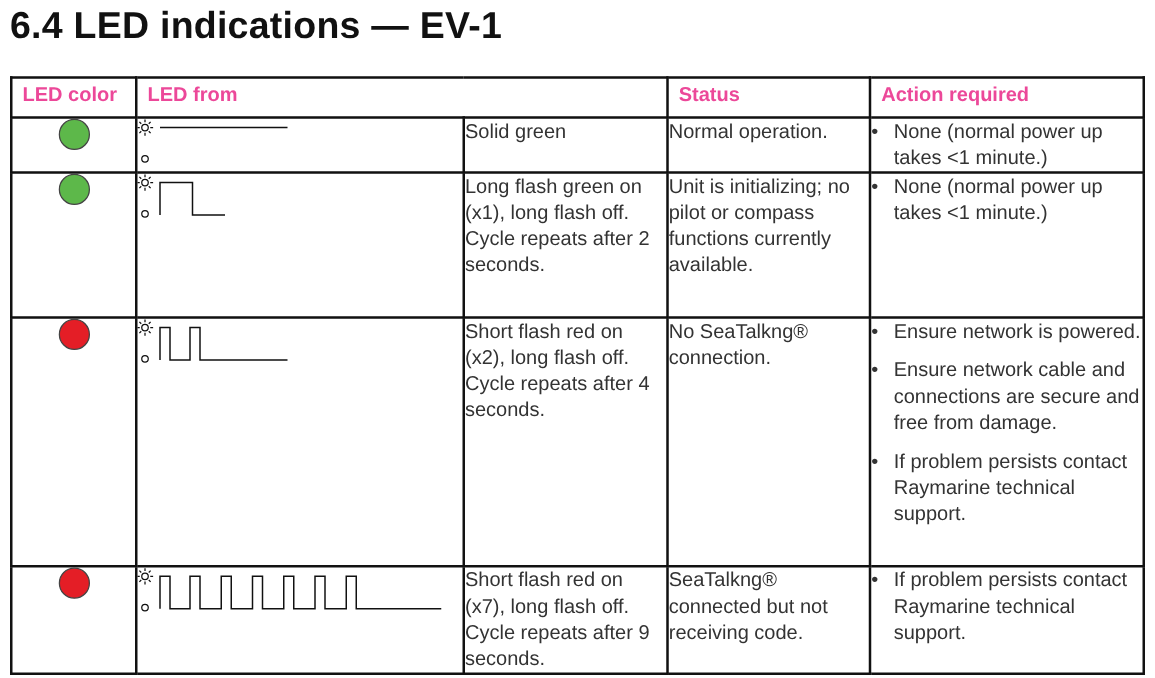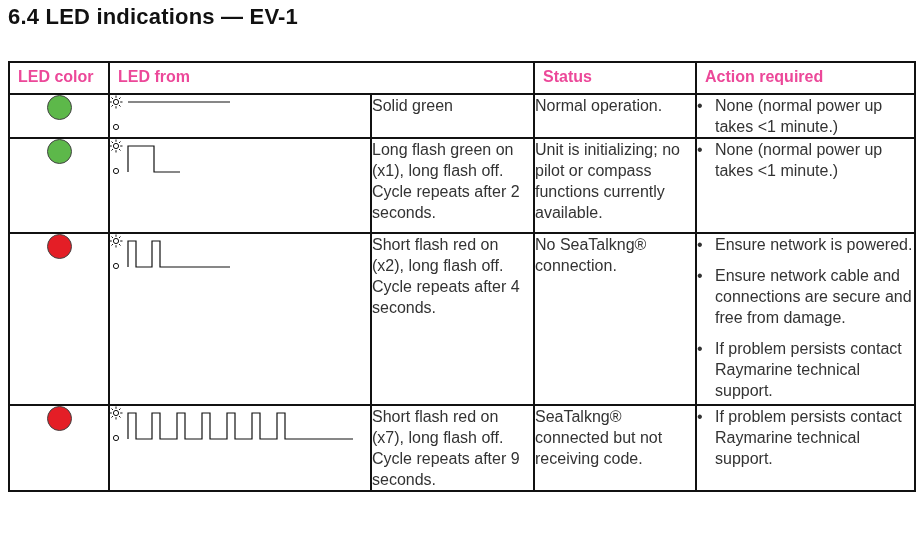--- a/index.html
+++ b/index.html
@@ -1,32 +1,32 @@
 <!DOCTYPE html>
 <html><head>
 <meta charset="utf-8">
 <style>
   html, body { margin: 0; padding: 0; background: #ffffff; }
   body { width: 924px; height: 542px; position: relative; overflow: hidden; font-family: "Liberation Sans", sans-serif; color: #1a1a1a; }
-  .title { position: absolute; left: 8px; top: 4px; font-size: 22px; font-weight: bold; color: #111; letter-spacing: 0.2px; }
+  .title { position: absolute; left: 8px; top: 4px; font-size: 30px; font-weight: bold; color: #111; letter-spacing: 0.2px; }
   table.led { position: absolute; left: 8px; top: 61px; width: 906px; border-collapse: collapse; table-layout: fixed; }
   table.led th, table.led td { border: 2.5px solid #111; vertical-align: top; padding: 0; }
   table.led th { font-weight: bold; font-size: 16px; text-align: left; padding: 5px 8px 4px 8px; height: 21px; color: #ec4899; }
   td.txt { font-size: 16px; line-height: 21px; padding: 4px 8px 4px 8px; color: #333; }
   td.color-cell { vertical-align: middle; text-align: center; }
   .dot { display: inline-block; width: 25px; height: 25px; border-radius: 50%; border: 1px solid #444; box-sizing: border-box; }
   td.code-cell { vertical-align: middle; padding: 0 0 0 8px; }
   td.code-cell svg { display: block; }
   ul.actions { list-style: none; margin: 0; padding: 0; }
   ul.actions li { position: relative; padding-left: 18px; margin-bottom: 10px; }
   ul.actions li:last-child { margin-bottom: 0; }
   ul.actions li .bullet { position: absolute; left: 0; top: 0; }
   .r1 { height: 41px; }
-  .r2 { height: 95px; }
-  .r3 { height: 172px; }
+  .r2 { height: 116px; }
+  .r3 { height: 199px; }
   .r4 { height: 66px; }
 </style>
 </head>
 <body>
 
 <div class="title">6.4 LED indications — EV-1</div>
 
 <table class="led">
   <colgroup>
     <col style="width:100px">

